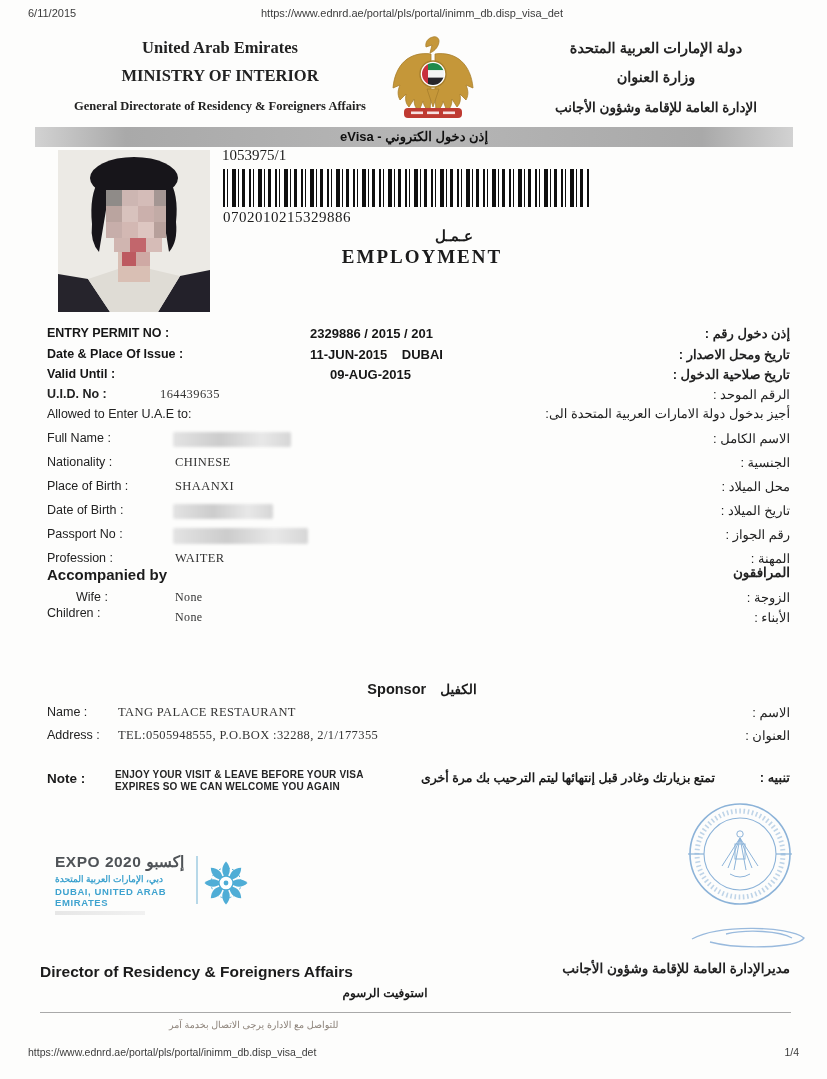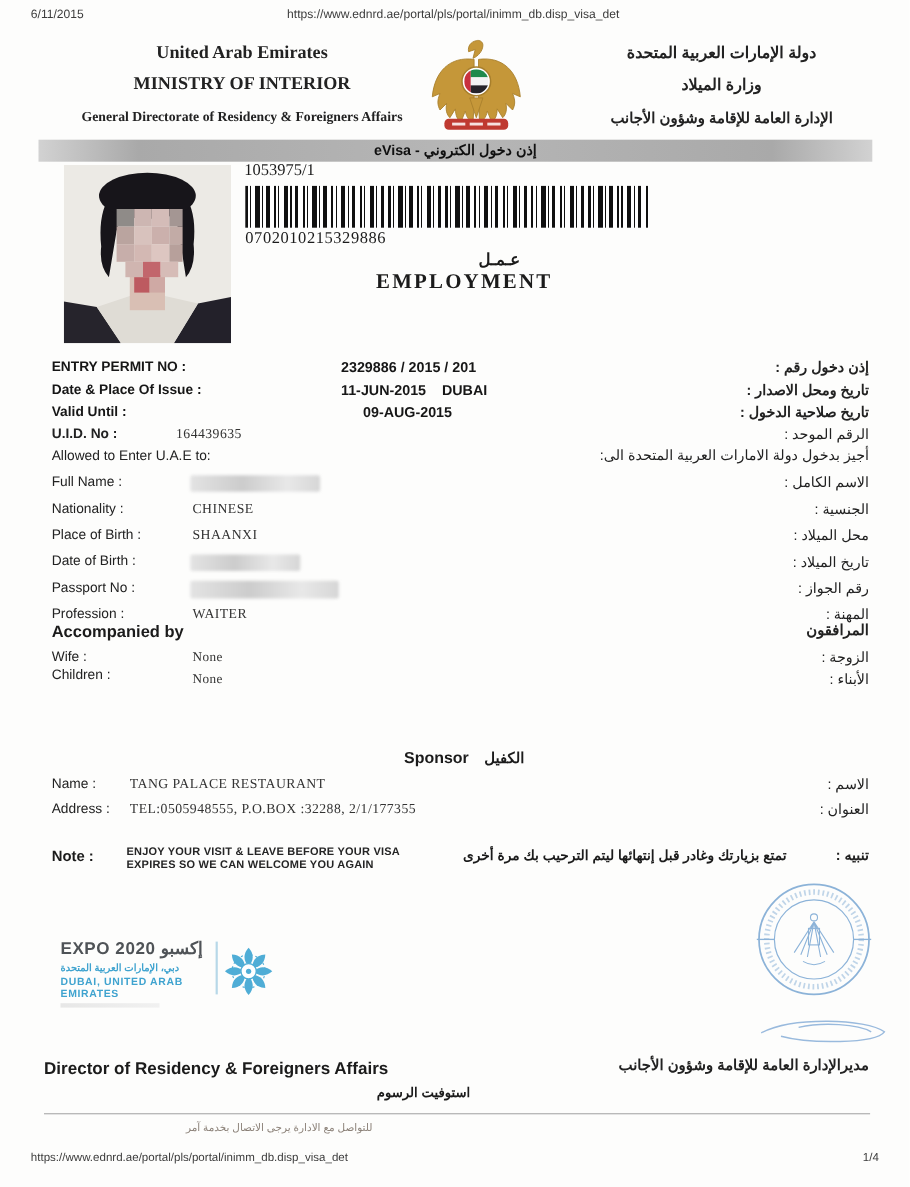--- a/index.html
+++ b/index.html
@@ -81,21 +81,21 @@
       </g>
 
       <rect x="17" y="77" width="58" height="10" rx="4" fill="#bf3a31"></rect>
       <rect x="24" y="80.5" width="12" height="2.6" fill="#ffffff" opacity="0.85"></rect>
       <rect x="40" y="80.5" width="12" height="2.6" fill="#ffffff" opacity="0.85"></rect>
       <rect x="56" y="80.5" width="12" height="2.6" fill="#ffffff" opacity="0.85"></rect>
     </svg>
   </div>
 
   <div class="abs hdr-ar rtl" style="top:40px;font-size:14.5px;">دولة الإمارات العربية المتحدة</div>
-  <div class="abs hdr-ar rtl" style="top:69px;font-size:14.5px;">وزارة الميلاد</div>
+  <div class="abs hdr-ar rtl" style="top:69px;font-size:14.5px;">وزارة العنوان</div>
   <div class="abs hdr-ar rtl" style="top:99px;font-size:13.5px;">الإدارة العامة للإقامة وشؤون الأجانب</div>
 
   <div class="abs banner">eVisa - إذن دخول الكتروني</div>
 
   <div class="abs" style="left:58px;top:150px;width:152px;height:162px;">
     <svg width="152" height="162" viewBox="0 0 152 162">
       <rect width="152" height="162" fill="#eceae5"></rect>
 
       <polygon points="0,162 0,124 30,129 52,162" fill="#26242c"></polygon>
       <polygon points="152,162 152,120 122,126 100,162" fill="#23212a"></polygon>
@@ -174,21 +174,21 @@
   <div class="abs redact" style="top:528px;left:173px;width:135px;height:16px;"></div>
   <div class="abs arx rtl" style="top:527px;">رقم الجواز :</div>
 
   <div class="abs lx lbl" style="top:551px;">Profession :</div>
   <div class="abs val" style="top:551px;left:175px;">WAITER</div>
   <div class="abs arx rtl" style="top:551px;">المهنة :</div>
 
   <div class="abs lx" style="top:566px;font-size:15px;font-weight:700;">Accompanied by</div>
   <div class="abs arx arb rtl" style="top:564px;font-size:13.5px;">المرافقون</div>
 
-  <div class="abs lx lbl" style="top:590px;">Wife :</div>
+  <div class="abs lx lbl" style="top:590px;margin-left:29px;">Wife :</div>
   <div class="abs val" style="top:590px;left:175px;font-size:12px;">None</div>
   <div class="abs arx rtl" style="top:590px;">الزوجة :</div>
 
   <div class="abs lx lbl" style="top:606px;">Children :</div>
   <div class="abs val" style="top:610px;left:175px;font-size:12px;">None</div>
   <div class="abs arx rtl" style="top:610px;">الأبناء :</div>
 
   <div class="abs" style="left:422px;top:681px;transform:translateX(-50%);display:flex;gap:14px;align-items:baseline;">
     <span style="font-size:14.5px;font-weight:700;">Sponsor</span>
     <span class="rtl" style="font-size:13.5px;font-weight:700;">الكفيل</span>

